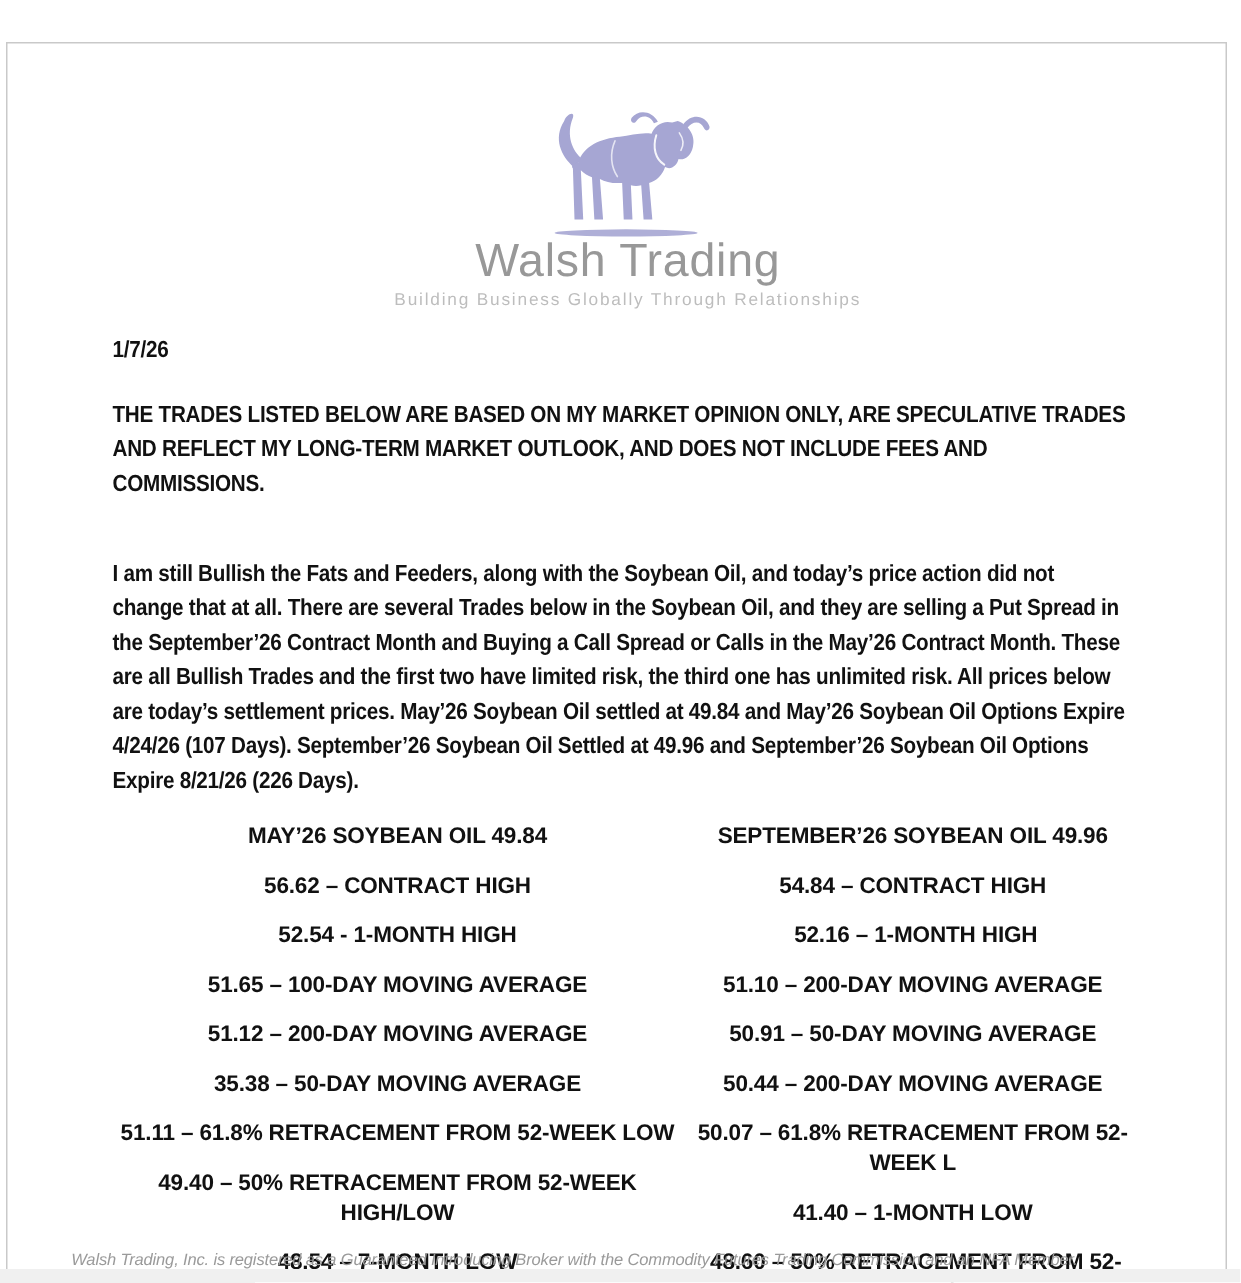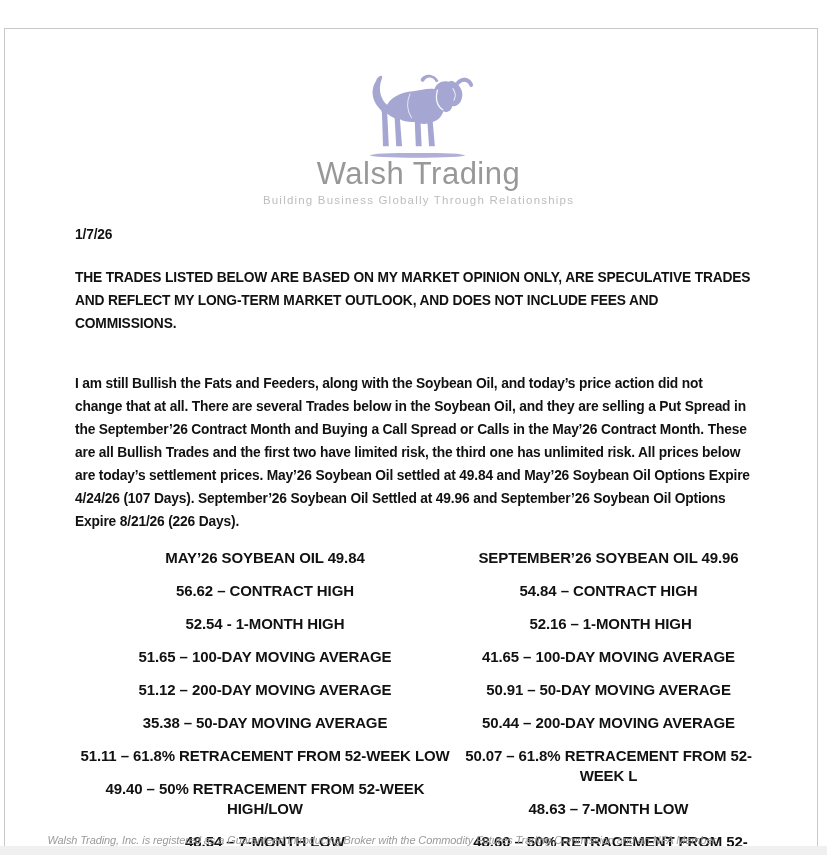--- a/index.html
+++ b/index.html
@@ -119,25 +119,25 @@
         <div class="prow">35.38 – 50-DAY MOVING AVERAGE</div>
         <div class="prow">51.11 – 61.8% RETRACEMENT FROM 52-WEEK LOW</div>
         <div class="prow">49.40 – 50% RETRACEMENT FROM 52-WEEK HIGH/LOW</div>
         <div class="prow">48.54 – 7-MONTH LOW</div>
         <div class="prow">42.19 – CONTRACT LOW</div>
       </div>
       <div class="col-right">
         <div class="prow">SEPTEMBER’26 SOYBEAN OIL 49.96</div>
         <div class="prow">54.84 – CONTRACT HIGH</div>
         <div class="prow"> 52.16 – 1-MONTH HIGH</div>
-        <div class="prow">41.65 – 100-DAY MOVING AVERAGE</div>
+        <div class="prow">51.10 – 200-DAY MOVING AVERAGE</div>
         <div class="prow">50.91 – 50-DAY MOVING AVERAGE</div>
         <div class="prow">50.44 – 200-DAY MOVING AVERAGE</div>
         <div class="prow">50.07 – 61.8% RETRACEMENT FROM 52-WEEK L</div>
-        <div class="prow">48.63 – 7-MONTH LOW</div>
+        <div class="prow">41.40 – 1-MONTH LOW</div>
         <div class="prow"> 48.60 – 50% RETRACEMENT FROM 52-WEEK H/L</div>
 
       </div>
     </div>
 
   </div>
 
   <div class="footer">Walsh Trading, Inc. is registered as a Guaranteed Introducing Broker with the Commodity Futures Trading Commission and an NFA Member.</div>
 </div>
 

